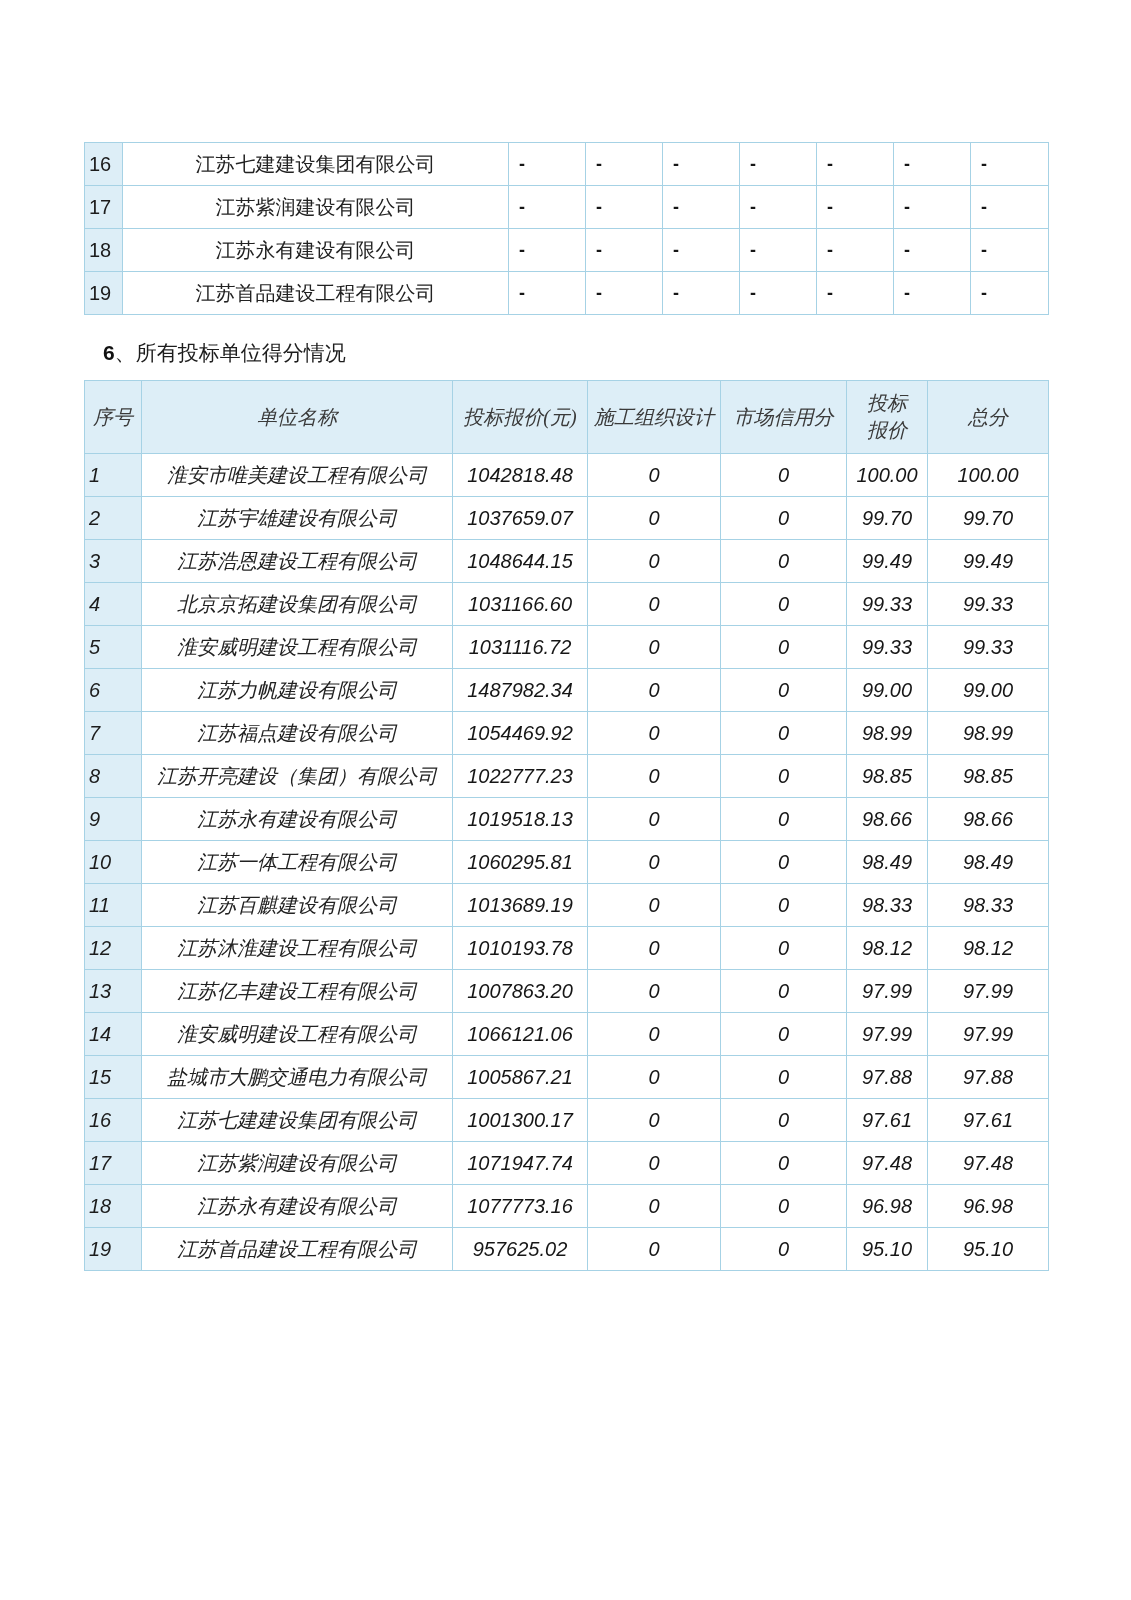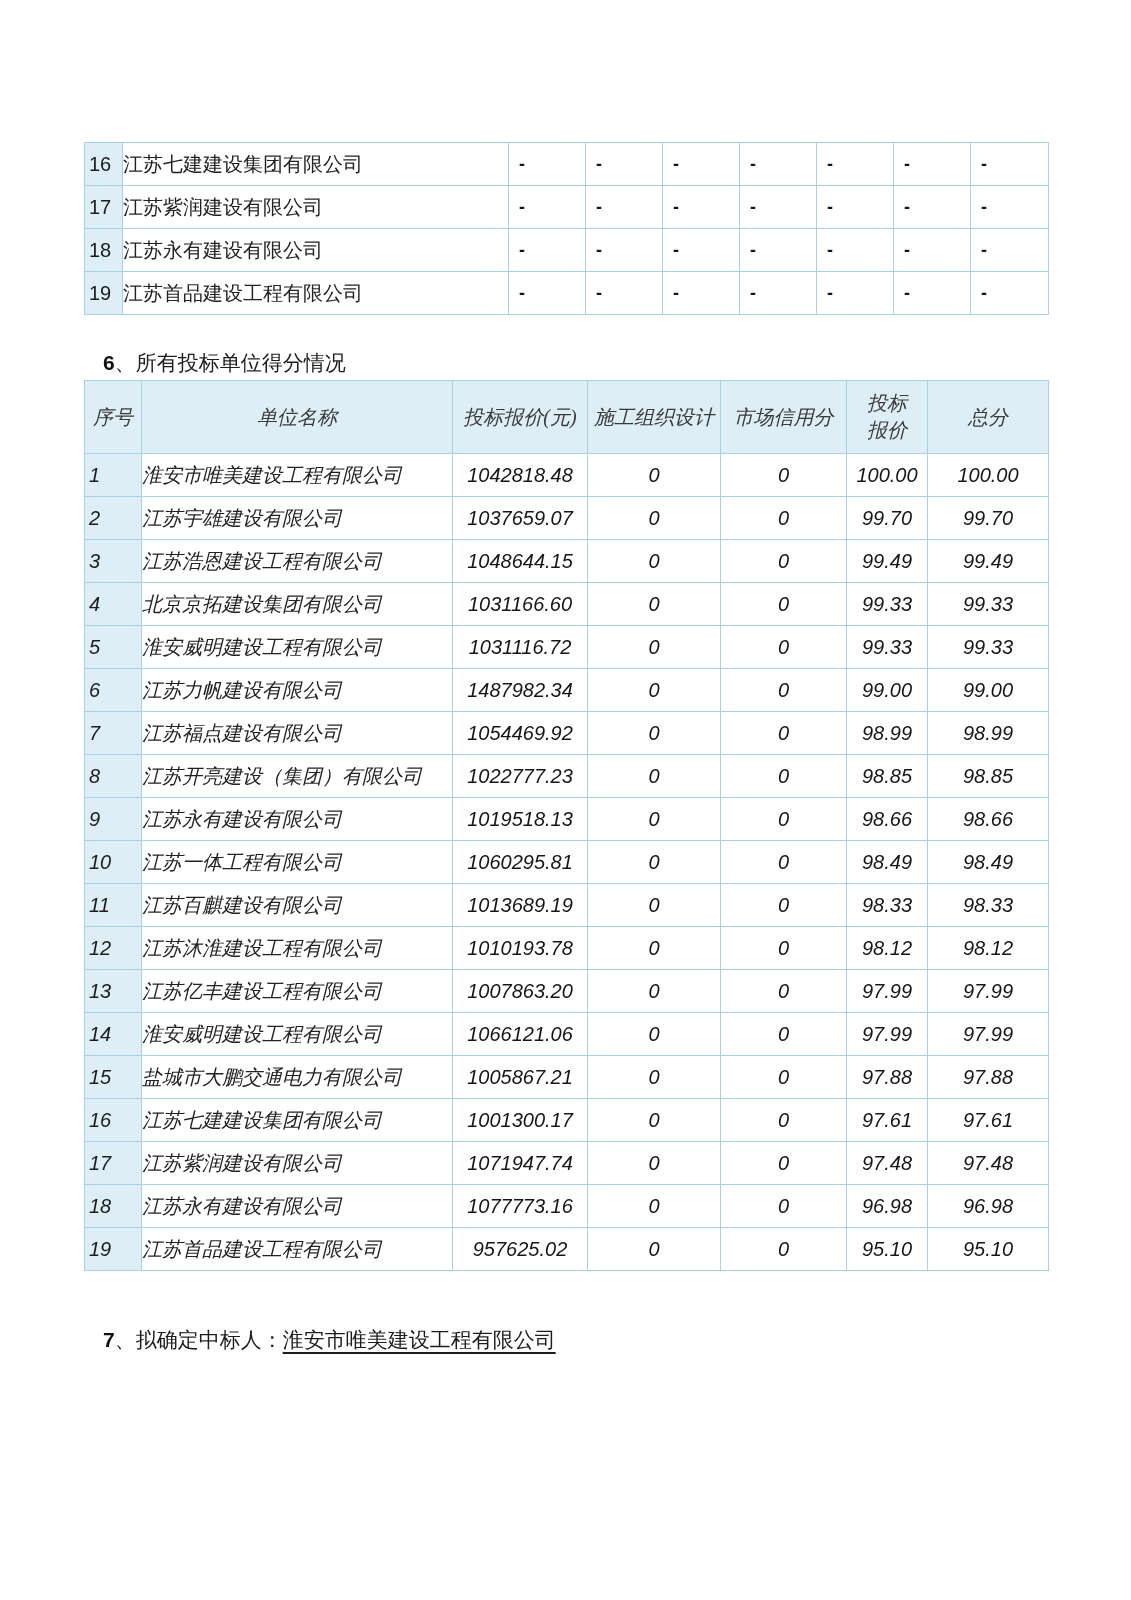--- a/index.html
+++ b/index.html
@@ -45,21 +45,21 @@
   
   .no-cell {
     background: #ddeef7;
     text-align: left;
     padding-left: 4px;
     font-family: "Liberation Sans", "DejaVu Sans", sans-serif;
     font-size: 20px;
     color: #1c1c1c;
   }
   .name-cell {
-    text-align: left;
+    text-align: center;
     font-size: 20px;
     color: #222;
     white-space: nowrap;
   }
   .num-cell {
     text-align: center;
     font-family: "Liberation Sans", "DejaVu Sans", sans-serif;
     font-size: 20px;
     color: #161616;
   }
@@ -72,21 +72,21 @@
     color: #161616;
   }
   
   .section-line {
     position: absolute;
     left: 103px;
     font-size: 21px;
     color: #1d1d1d;
     white-space: nowrap;
   }
-  #section6-line { top: 349px; }
+  #section6-line { top: 339px; }
   #section7-line { top: 1326px; }
   .section-num {
     font-family: "Liberation Sans", "DejaVu Sans", sans-serif;
     font-weight: bold;
     font-size: 21px;
     color: #111;
   }
   .winner-name {
     text-decoration: underline;
     text-underline-offset: 5px;
@@ -350,17 +350,14 @@
           <td class="name-cell">江苏首品建设工程有限公司</td>
           <td class="num-cell">957625.02</td>
           <td class="num-cell">0</td>
           <td class="num-cell">0</td>
           <td class="num-cell">95.10</td>
           <td class="num-cell">95.10</td>
         </tr>
       </tbody>
   </table>
 
-  <div class="section-line" id="section7-line">
-    <span class="section-num">7</span><span>、拟确定中标人：</span><span class="winner-name">淮安市唯美建设工程有限公司</span>
-  </div>
 
 </div>
 
 </body></html>

